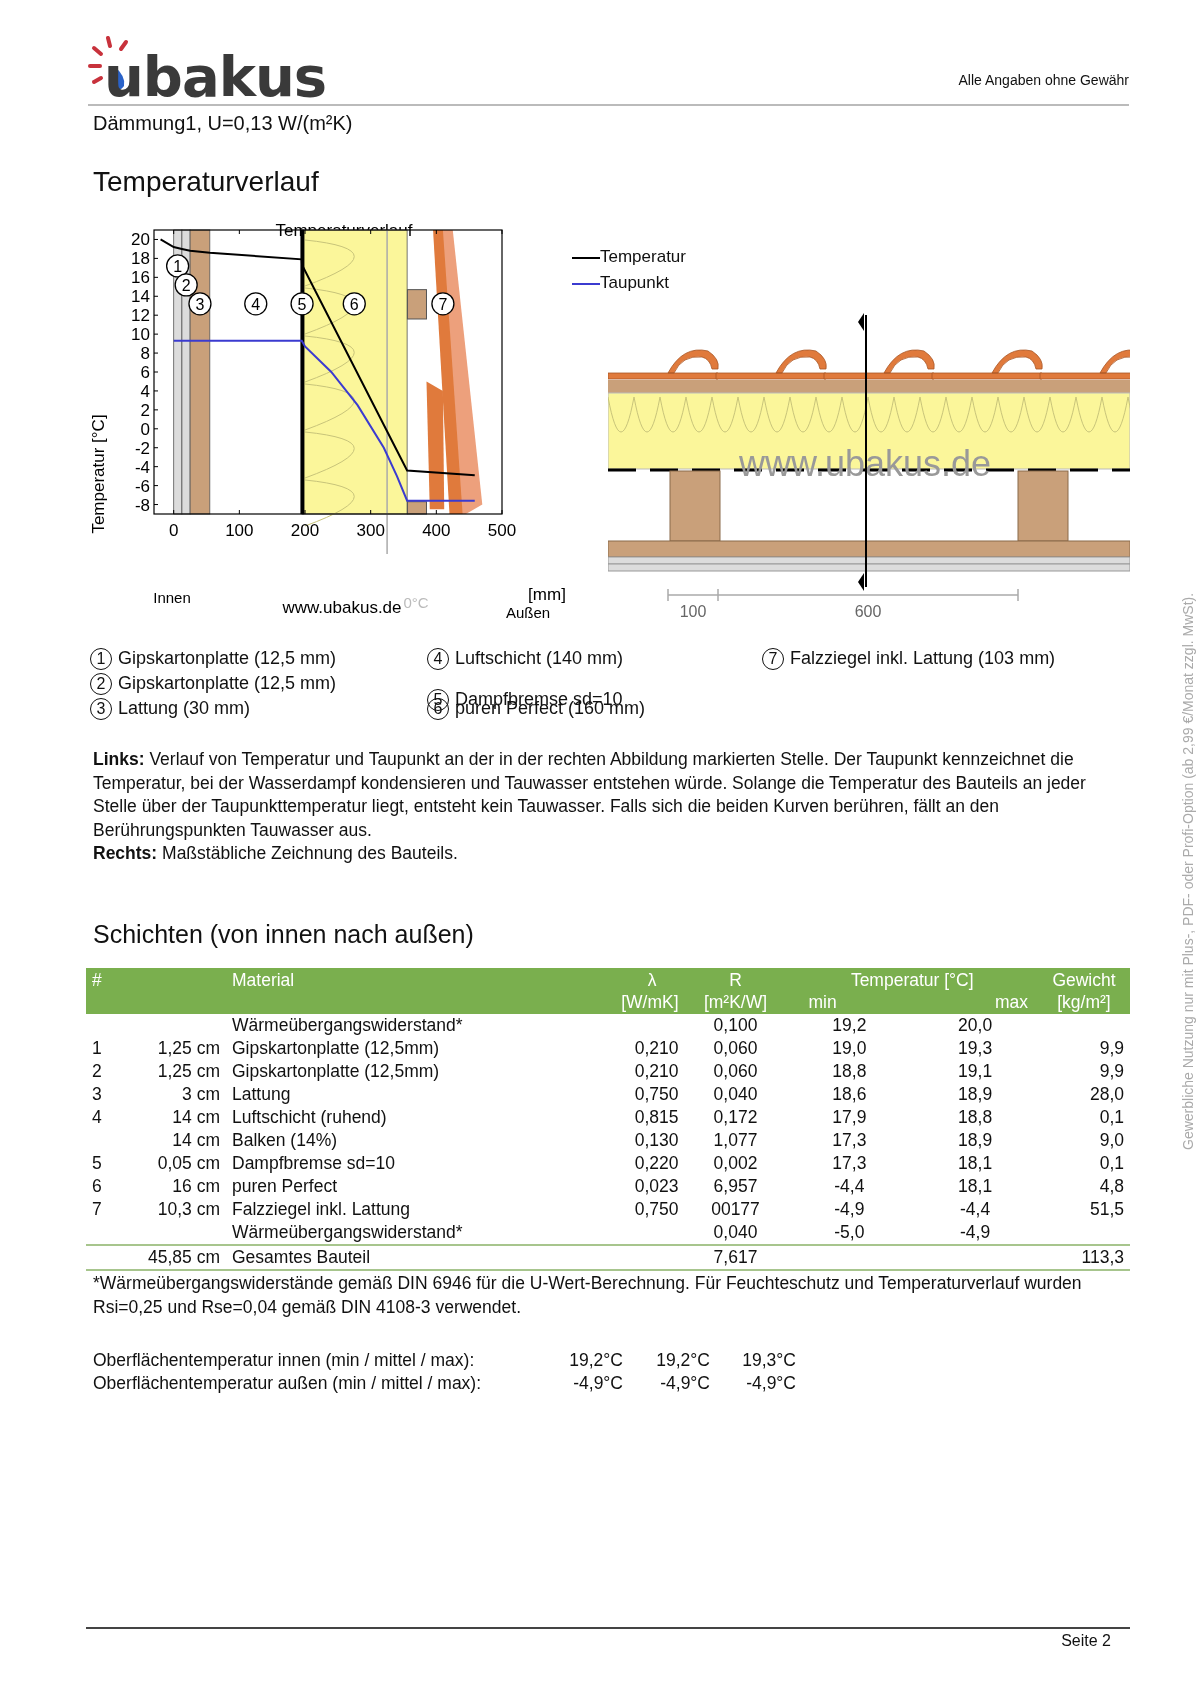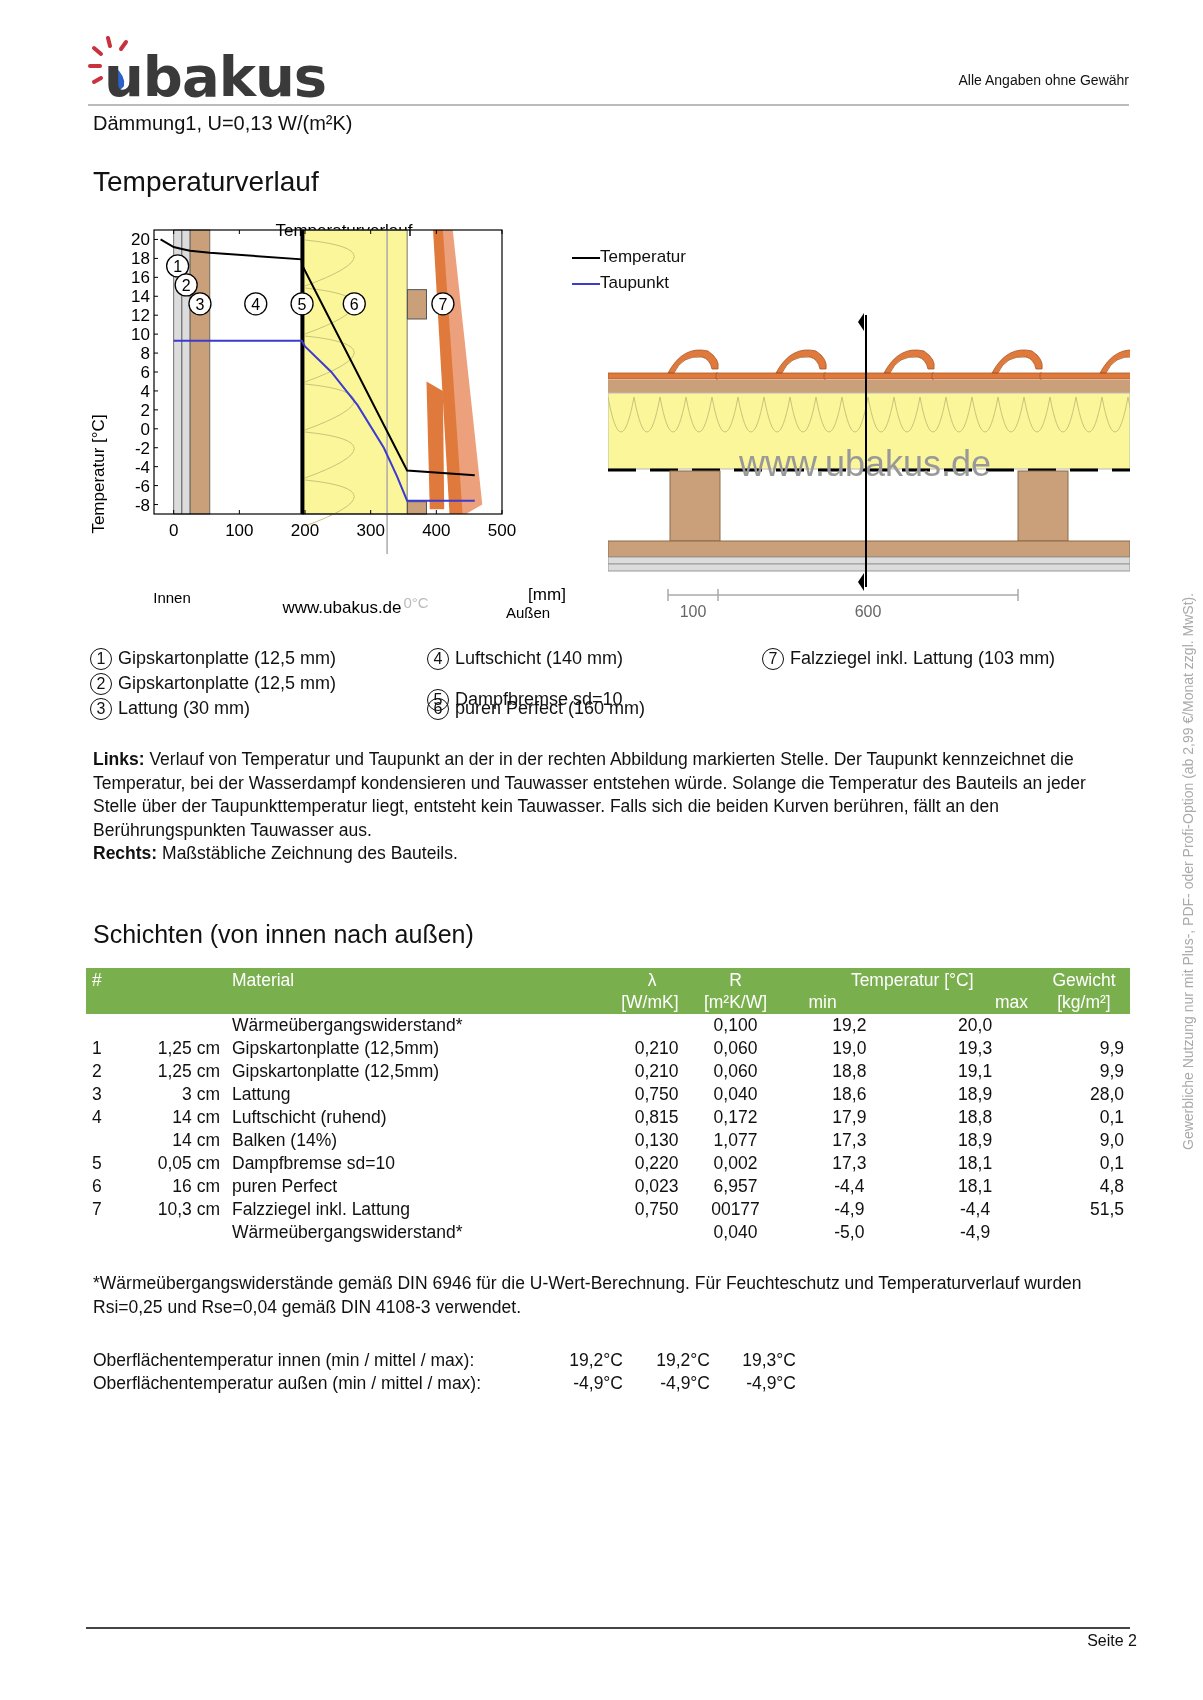--- a/index.html
+++ b/index.html
@@ -19,21 +19,21 @@
   table.layers { position:absolute; left:86px; top:968px; width:1044px; border-collapse:collapse;
                  font-size:17.5px; }
   table.layers th { background:#7aaf4e; color:#fff; font-weight:normal; padding:1px 6px; line-height:22px; vertical-align:top; }
   table.layers td { padding:0 6px; line-height:23px; }
   .r { text-align:right; } .c { text-align:center; } .l { text-align:left; }
   tr.total td { border-top:2px solid #a7c58d; border-bottom:2px solid #a7c58d; }
   .note { left:93px; top:1272px; width:1040px; font-size:17.5px; line-height:23.5px; }
   .surf { left:93px; font-size:17.5px; }
   .surf span { position:absolute; white-space:nowrap; }
   .hr-bot { left:86px; top:1627px; width:1044px; height:2px; background:#444; }
-  .page { right:66px; top:1632px; font-size:16px; }
+  .page { right:92px; top:1632px; font-size:16px; }
   .side { left:1180px; top:1150px; transform-origin:0 0; transform:rotate(-90deg); font-size:14px; color:#aaa; white-space:nowrap; }
 </style>
 </head>
 <body>
 
 <div class="abs logo">
   <svg width="240" height="70" viewBox="0 0 240 70">
     <g stroke="#c8323c" stroke-width="4" stroke-linecap="round">
       <line x1="2" y1="30" x2="12" y2="30"></line>
       <line x1="6" y1="12" x2="13" y2="18"></line>
@@ -359,20 +359,30 @@
       <tr>
         <td class="l"></td>
         <td class="r"></td>
         <td class="l">Wärmeübergangswiderstand*</td>
         <td class="r"></td>
         <td class="c">0,040</td>
         <td class="c">-5,0</td>
         <td class="c">-4,9</td>
         <td class="r"></td>
       </tr>
+      <tr class="total">
+        <td class="l"></td>
+        <td class="r">45,85 cm</td>
+        <td class="l">Gesamtes Bauteil</td>
+        <td class="r"></td>
+        <td class="c">7,617</td>
+        <td class="c"></td>
+        <td class="c"></td>
+        <td class="r">113,3</td>
+      </tr>
     </tbody>
 </table>
 
 <div class="abs note">*Wärmeübergangswiderstände gemäß DIN 6946 für die U-Wert-Berechnung. Für Feuchteschutz und Temperaturverlauf wurden Rsi=0,25 und Rse=0,04 gemäß DIN 4108-3 verwendet.</div>
 
 <div class="abs surf" style="top:1350px;">
   <span style="left:0;">Oberflächentemperatur innen (min / mittel / max):</span>
   <span style="left:460px;width:70px;text-align:right;">19,2°C</span>
   <span style="left:547px;width:70px;text-align:right;">19,2°C</span>
   <span style="left:633px;width:70px;text-align:right;">19,3°C</span>

